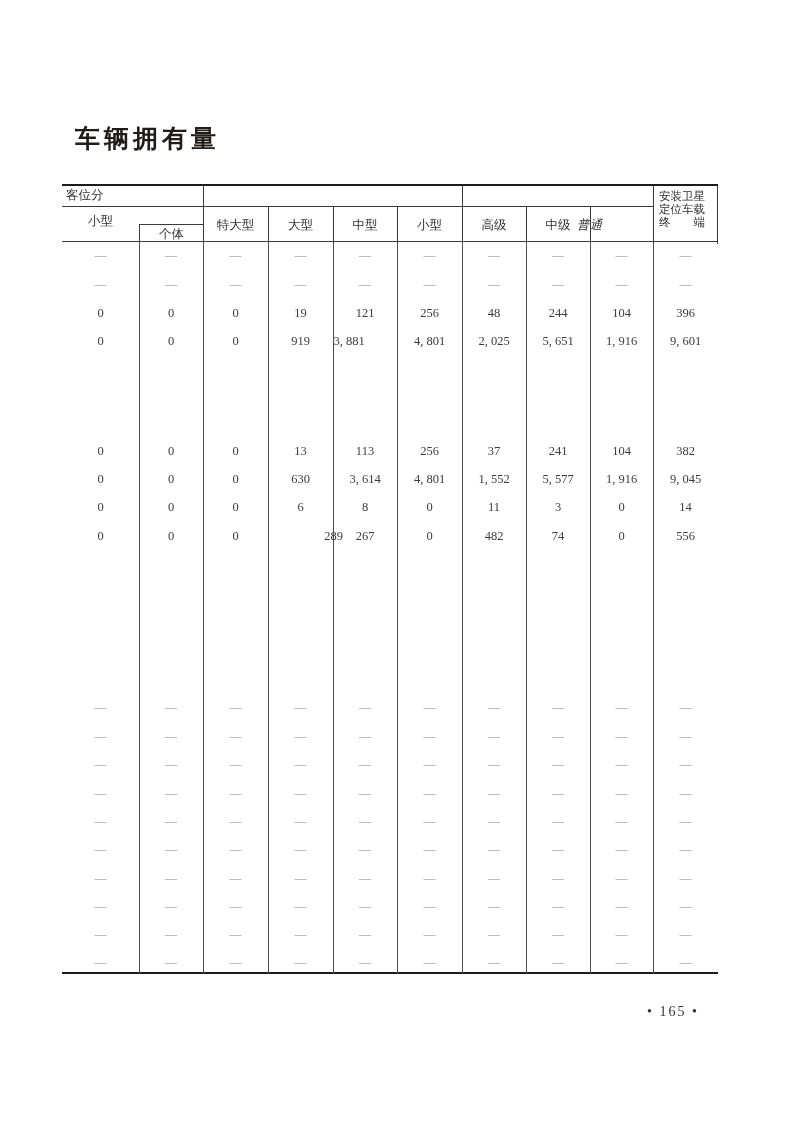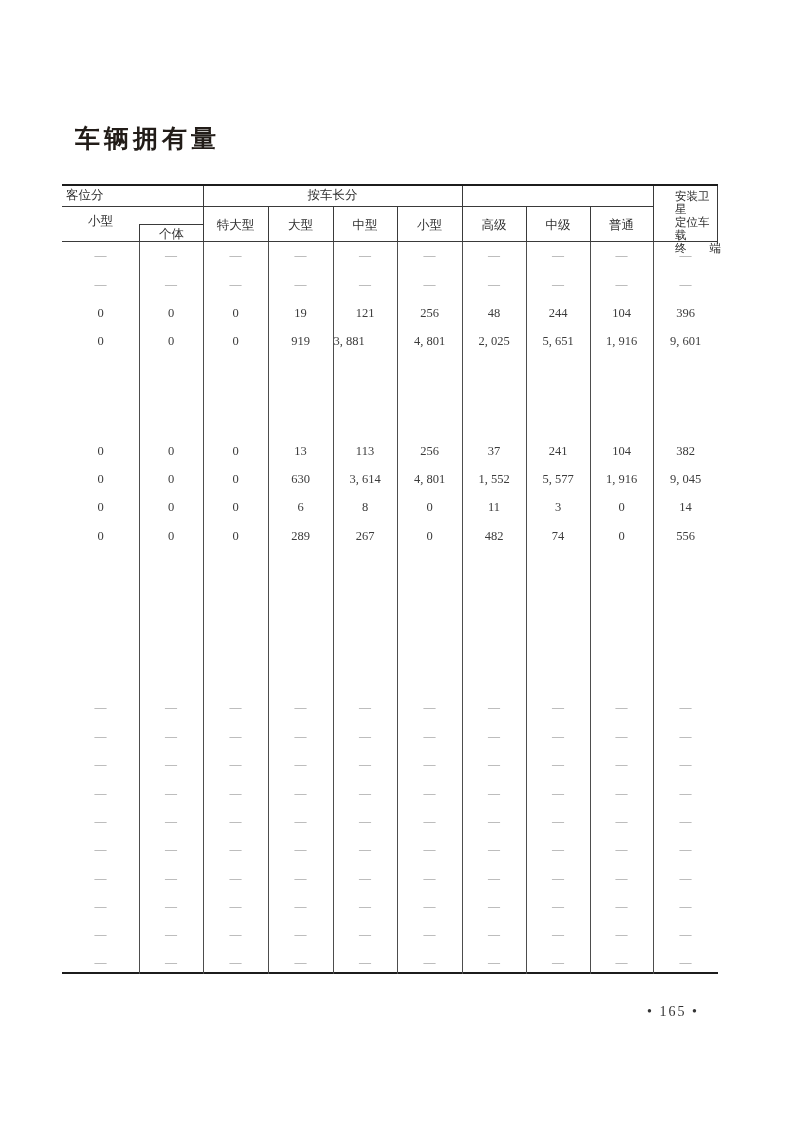--- a/index.html
+++ b/index.html
@@ -24,21 +24,21 @@
   .h-geti{
     left:77px; top:38px; width:64px; height:20px; line-height:18px;
     border-top:1px solid #3a3a3a; border-left:1px solid #3a3a3a; box-sizing:border-box;
   }
   .h-chechang{ left:141px; top:0; width:259px; height:20px; line-height:19px; }
   .h-dengji{ left:400px; top:0; width:191px; height:20px; line-height:19px; }
   .h-sub{ top:20px; height:38px; line-height:38px; }
   .h-satellite{
     left:591px; top:0; width:65px; height:58px; box-sizing:border-box;
     border-left:1px solid #3a3a3a; border-right:1px solid #3a3a3a;
-    padding:4px 6px 0 21px; font-size:11.5px; line-height:13px; text-align:left;
+    padding:4px 6px 0 5px; font-size:11.5px; line-height:13px; text-align:left;
   }
   .h-sat-l3{ display:flex; justify-content:space-between; width:46px; }
   .hvline{ position:absolute; width:0; border-left:1px solid #3a3a3a; }
   .tbody{
     position:relative; width:656px; height:732px; box-sizing:border-box;
     border-bottom:2.5px solid #1c1c1c;
   }
   .vline{ position:absolute; top:0; height:732px; width:0; border-left:1px solid #4d4d4d; }
   .trow{ position:absolute; left:0; width:656px; height:18px; }
   .tcell{
@@ -60,29 +60,28 @@
 
   <div class="tbl">
 
     <div class="hdr">
       <div class="hcell h-kewei">客位分</div>
       <div class="h-line-row1"></div>
 
       <div class="hcell h-xiaoxing">小型</div>
       <div class="hcell h-geti">个体</div>
 
-      <div class="hcell h-chechang">按车长分</div>
       <div class="hcell h-sub" style="left:141px;width:65px;">特大型</div>
       <div class="hcell h-sub" style="left:206px;width:65px;">大型</div>
       <div class="hcell h-sub" style="left:271px;width:64px;">中型</div>
       <div class="hcell h-sub" style="left:335px;width:65px;">小型</div>
 
       <div class="hcell h-sub" style="left:400px;width:64px;">高级</div>
       <div class="hcell h-sub" style="left:464px;width:64px;">中级</div>
-      <div class="hcell h-sub" style="left:528px;width:63px;">普通</div>
+      <div class="hcell h-sub" style="left:496px;width:63px;font-style:italic;">普通</div>
 
       <div class="hcell h-satellite">
         <div>安装卫星</div>
         <div>定位车载</div>
         <div class="h-sat-l3">
           <span>终</span>
           <span>端</span>
         </div>
       </div>
 
@@ -186,21 +185,21 @@
           <div class="tcell" style="left: 335px; width: 65px;">0</div>
           <div class="tcell" style="left: 400px; width: 64px;">11</div>
           <div class="tcell" style="left: 464px; width: 64px;">3</div>
           <div class="tcell" style="left: 528px; width: 63px;">0</div>
           <div class="tcell" style="left: 591px; width: 65px;">14</div>
         </div>
         <div class="trow" style="top: 285px;">
           <div class="tcell" style="left: 0px; width: 77px;">0</div>
           <div class="tcell" style="left: 77px; width: 64px;">0</div>
           <div class="tcell" style="left: 141px; width: 65px;">0</div>
-          <div class="tcell" style="left: 206px; width: 65px;">289</div>
+          <div class="tcell" style="left: 216px; width: 65px; text-align: right;">289</div>
           <div class="tcell" style="left: 271px; width: 64px;">267</div>
           <div class="tcell" style="left: 335px; width: 65px;">0</div>
           <div class="tcell" style="left: 400px; width: 64px;">482</div>
           <div class="tcell" style="left: 464px; width: 64px;">74</div>
           <div class="tcell" style="left: 528px; width: 63px;">0</div>
           <div class="tcell" style="left: 591px; width: 65px;">556</div>
         </div>
         <div class="trow" style="top: 456px;">
           <div class="tcell dash" style="left: 0px; width: 77px;">—</div>
           <div class="tcell dash" style="left: 77px; width: 64px;">—</div>

